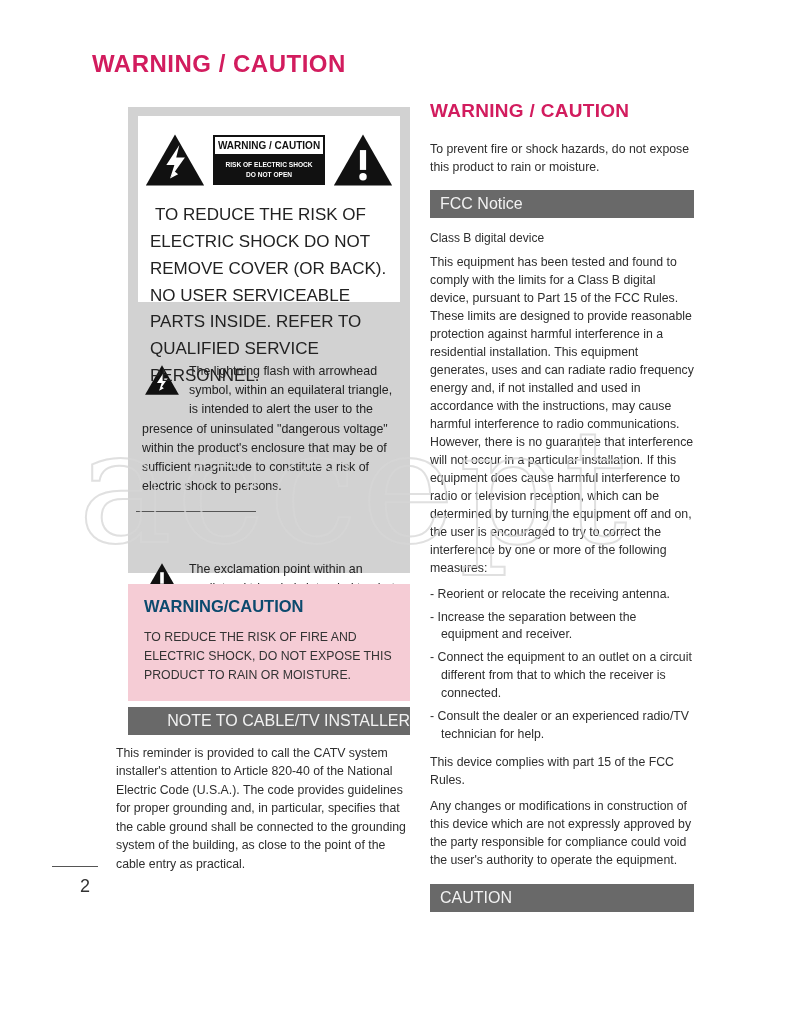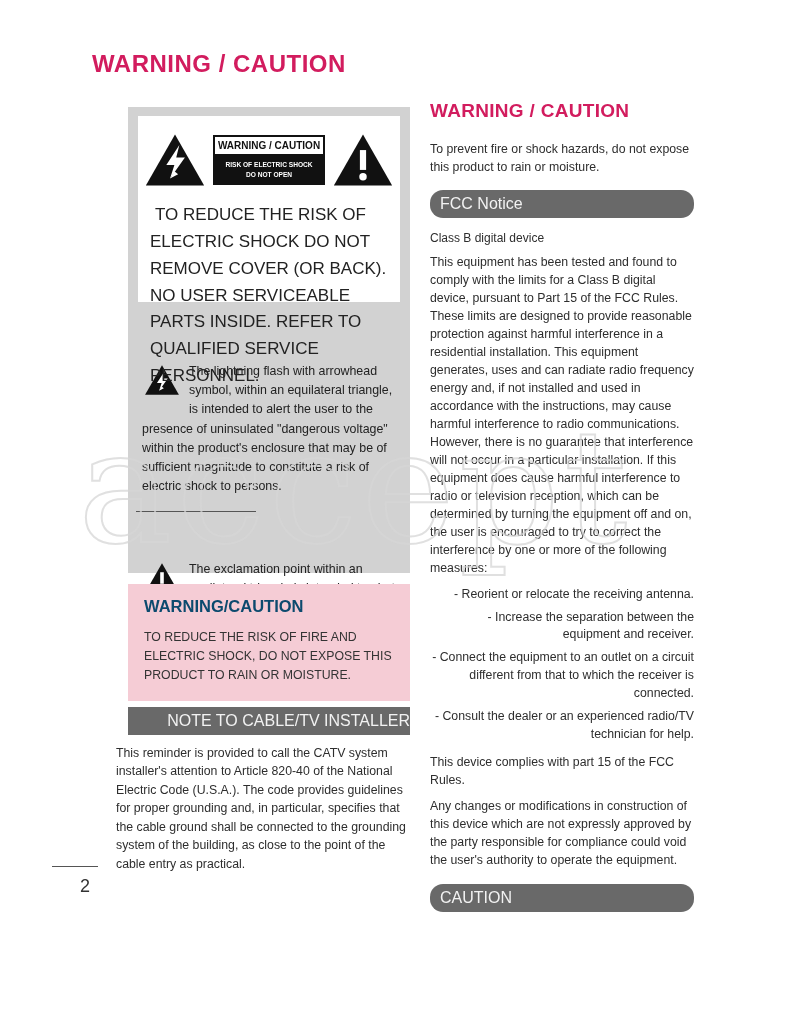--- a/index.html
+++ b/index.html
@@ -73,23 +73,23 @@
     left:116px;top:744px;width:290px;font-size:12.3px;line-height:1.5;
     color:#2e2e2e;z-index:2;
   }
   
   .pageline{left:52px;top:866px;width:46px;border-top:1.5px solid #555;height:0;z-index:2;}
   .page-num{left:80px;top:876px;font-size:18px;color:#333;z-index:2;}
   
   .right-col{left:430px;top:100px;width:264px;z-index:2;}
   .right-col .body{font-size:12.3px;line-height:1.46;color:#2e2e2e;margin:0 0 8px 0;}
   .right-col .intro{margin-bottom:13px;}
-  .right-col .bar{margin-bottom:12px;border-radius:13px;}
+  .right-col .bar{margin-bottom:12px;}
   .right-col .classline{font-size:12px;margin-bottom:7px;}
-  .measures{margin:0 0 10px 0;text-align:right;}
+  .measures{margin:0 0 10px 0;}
   .measure{
     font-size:12.3px;line-height:1.46;color:#2e2e2e;margin-bottom:5px;
     padding-left:11px;text-indent:-11px;
   }
   .caution-bar{margin:14px 0 13px 0;}
 </style>
 </head>
 <body>
 
 <div class="abs watermark">accept</div>

